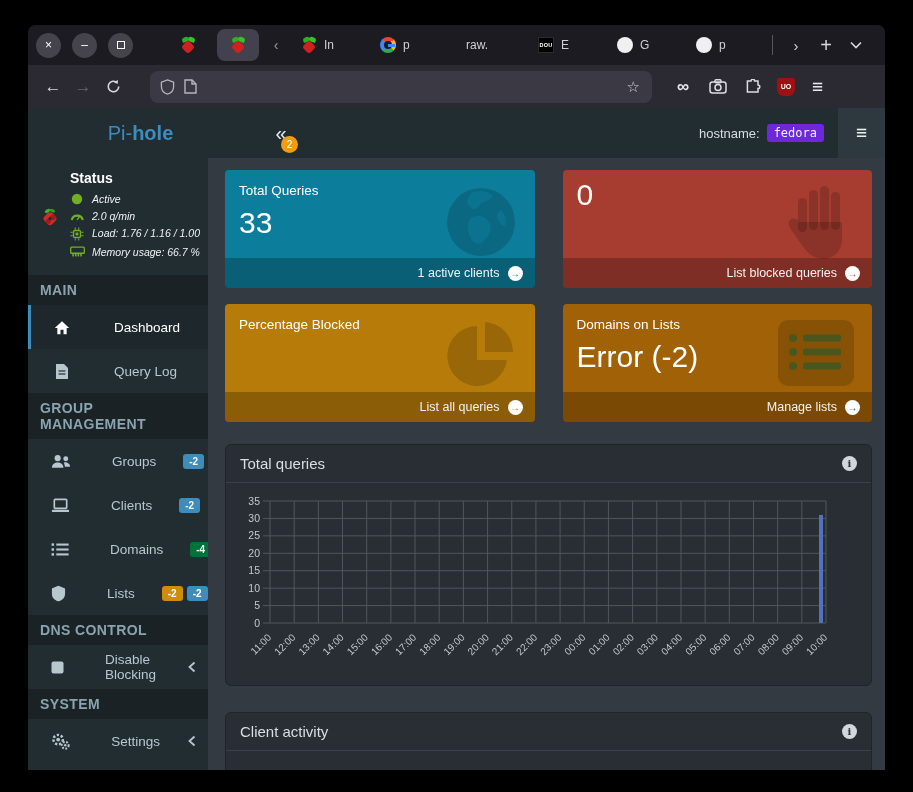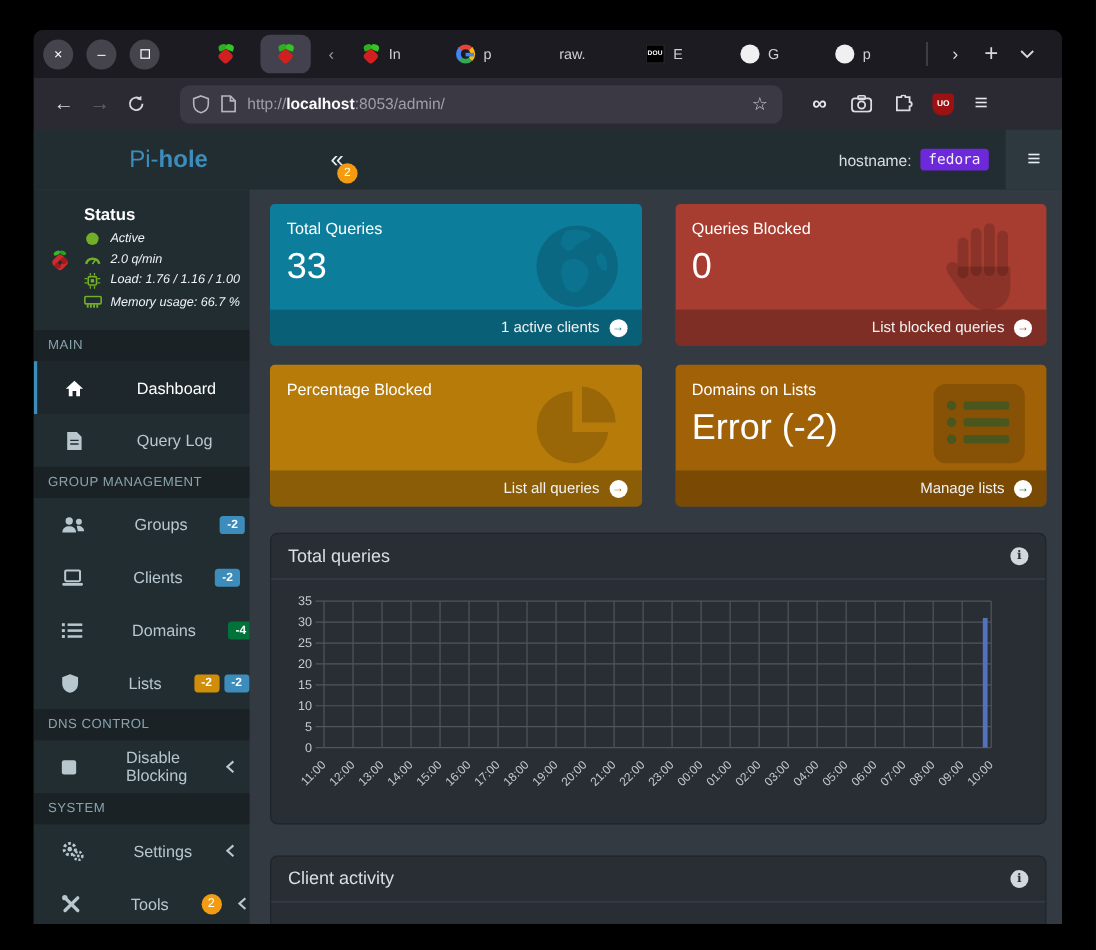--- a/index.html
+++ b/index.html
@@ -64,21 +64,21 @@
 
   .ph-body { flex:1; display:flex; overflow:hidden; }
 
   
   .sidebar { width:180px; flex:none; background:#222d32; overflow:hidden; }
   .logo-row { display:flex; gap:12px; padding:12px 8px 12px 14px; align-items:center; }
   .status-block .st-title { color:#fff; font-weight:bold; font-size:14px; margin-bottom:7px; }
   .st-row { display:flex; gap:7px; margin-bottom:5px;font-style:italic; }
   .st-row .st-ic { width:15px; display:flex; justify-content:center; }
   .st-row .st-tx { color:#eef3f5; font-size:10.5px; white-space:nowrap; }
-  .sb-section { background:#1a2226; color:#8aa4af; font-size:11px; letter-spacing:.4px; padding:7px 12px; }
+  .sb-section { background:#1a2226; color:#8aa4af; font-size:14px; letter-spacing:.4px; padding:7px 12px;font-weight:bold; }
   .sb-item { height:44px; display:flex; align-items:center; color:#b8c7ce; font-size:13.5px; padding-right:12px; border-left:3px solid transparent; cursor:default;gap:27px; }
   .sb-item.active { background:#1e282c; color:#fff; border-left-color:#3c8dbc; }
   .sb-ic { width:22px; margin-left:20px; margin-right:14px; display:flex; justify-content:center; }
   .sb-badges { margin-left:auto; display:flex; gap:4px; align-items:center; }
   .sb-badge { font-size:10px; font-weight:bold; color:#fff; border-radius:3px; padding:2px 6px; }
   .sb-circle { width:17px; height:17px; border-radius:50%; color:#fff; font-size:10.5px; display:flex; align-items:center; justify-content:center; }
   .sb-chev { margin-left:8px; display:flex; color:#b8c7ce; }
   .sb-item .sb-chev:first-of-type { margin-left:auto; }
 
   
@@ -183,21 +183,20 @@
           <svg width="15" height="16" viewBox="0 0 16 17">
               <path d="M8 1 L14.5 3.4 V8 C14.5 12.6 11.6 15.1 8 16 C4.4 15.1 1.5 12.6 1.5 8 V3.4 Z" fill="none" stroke="#b5b5bd" stroke-width="1.4"></path>
             </svg>
         </span>
         <span class="ic">
           <svg width="13" height="15" viewBox="0 0 13 15">
               <path d="M1 1 H8 L12 5 V14 H1 Z" fill="none" stroke="#b5b5bd" stroke-width="1.4"></path>
               <path d="M8 1 V5 H12" fill="none" stroke="#b5b5bd" stroke-width="1.4"></path>
             </svg>
         </span>
-        <span class="url-text"><span>http://</span><b>localhost</b><span>:8053/admin/</span></span>
         <span class="star">☆</span>
       </div>
       <div class="ext-icons">
         <span class="ext inf">∞</span>
         <span class="ext">
           <svg width="18" height="15" viewBox="0 0 18 15">
               <rect x="1" y="3" width="16" height="11" rx="2.5" fill="none" stroke="#dcdce2" stroke-width="1.5"></rect>
               <rect x="6" y="0.8" width="6" height="3" rx="1" fill="none" stroke="#dcdce2" stroke-width="1.4"></rect>
               <circle cx="9" cy="8.5" r="3" fill="none" stroke="#dcdce2" stroke-width="1.5"></circle>
             </svg>
@@ -449,21 +448,20 @@
                       <path d="M28 34 C34 30 42 32 46 38 C50 44 46 52 40 58 C34 62 28 58 26 50 C24 44 24 38 28 34 Z"></path>
                       <path d="M58 26 C62 30 64 36 62 42 C58 42 54 36 54 30 Z"></path>
                     </g>
                   </svg></div>
                 <div class="card-footer">
                   <span>1 active clients</span>
                   <span class="arrow-circle" style="color:#0d7d9c">→</span>
                 </div>
               </div>
               <div class="card" style="background:#a63d30">
-                <div class="card-title">Queries Blocked</div>
                 <div class="card-value">0</div>
                 <div class="card-icon"><svg width="72" height="78" viewBox="0 0 72 78">
                     <g fill="rgba(0,0,0,0.16)">
                       <rect x="14" y="14" width="9" height="34" rx="4.5"></rect>
                       <rect x="25" y="6" width="9" height="40" rx="4.5"></rect>
                       <rect x="36" y="2" width="9" height="44" rx="4.5"></rect>
                       <rect x="47" y="8" width="9" height="38" rx="4.5"></rect>
                       <path d="M14 36 C8 32 2 36 6 44 L20 64 C26 72 34 76 44 74 C54 72 58 64 58 54 V38 H14 Z"></path>
                     </g>
                   </svg></div>

